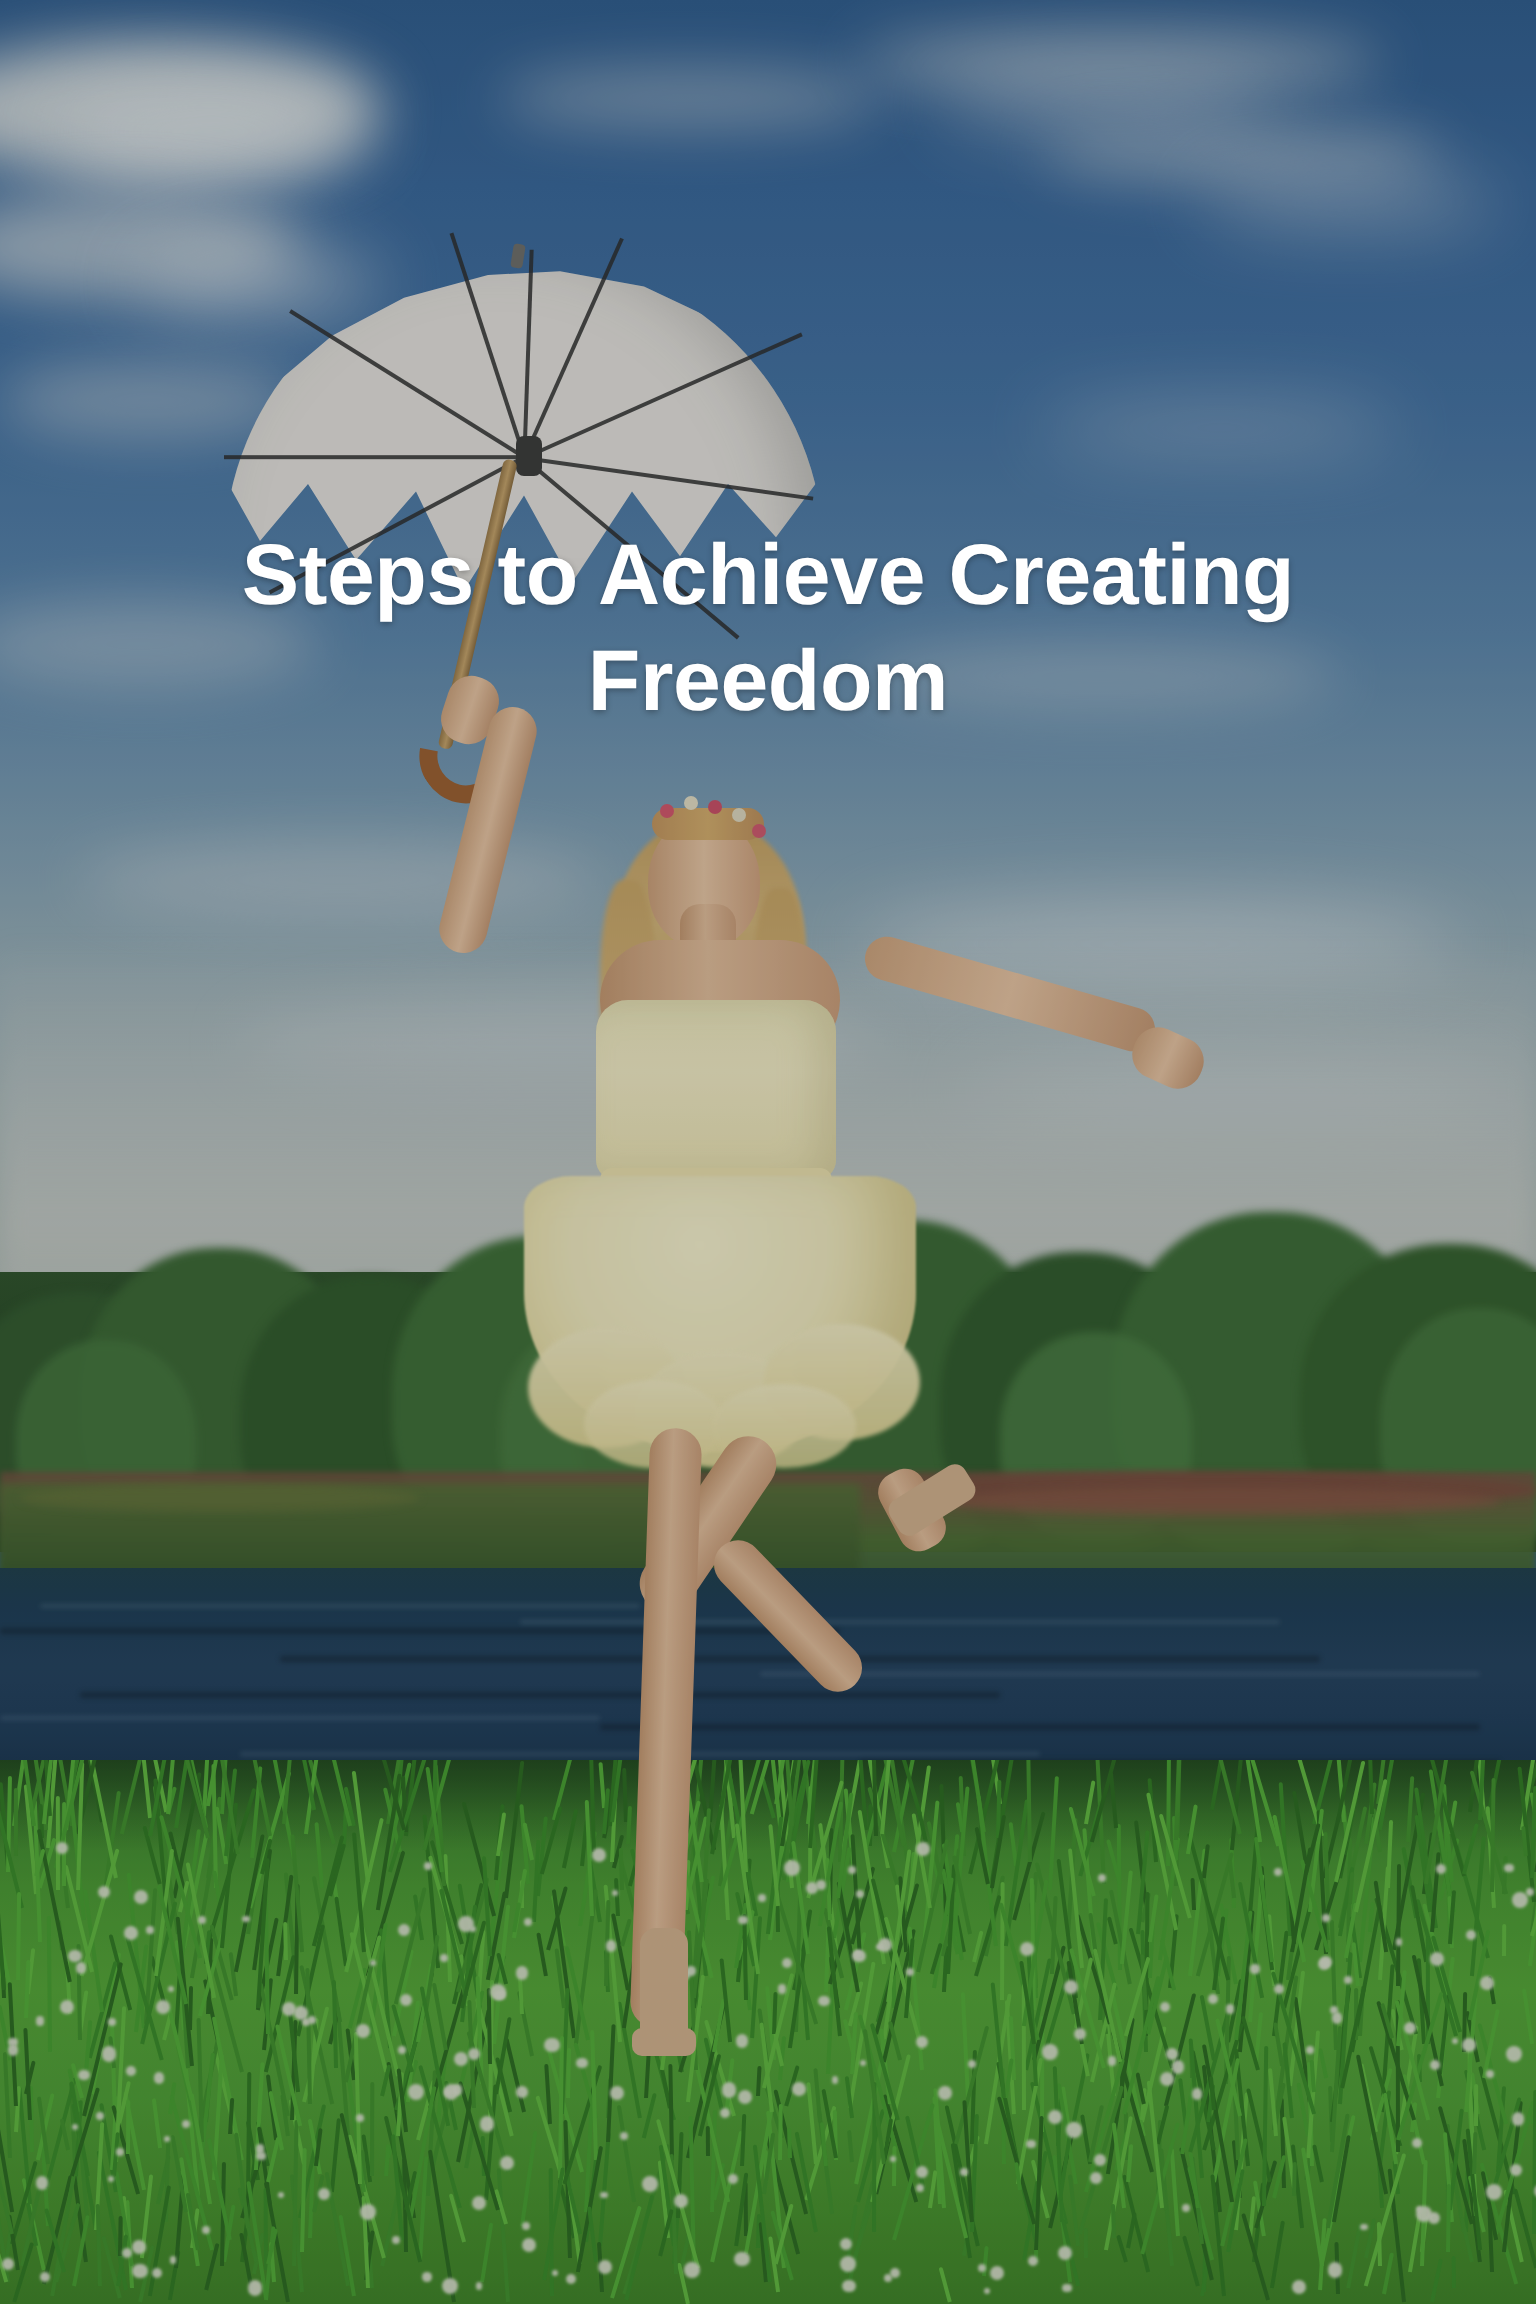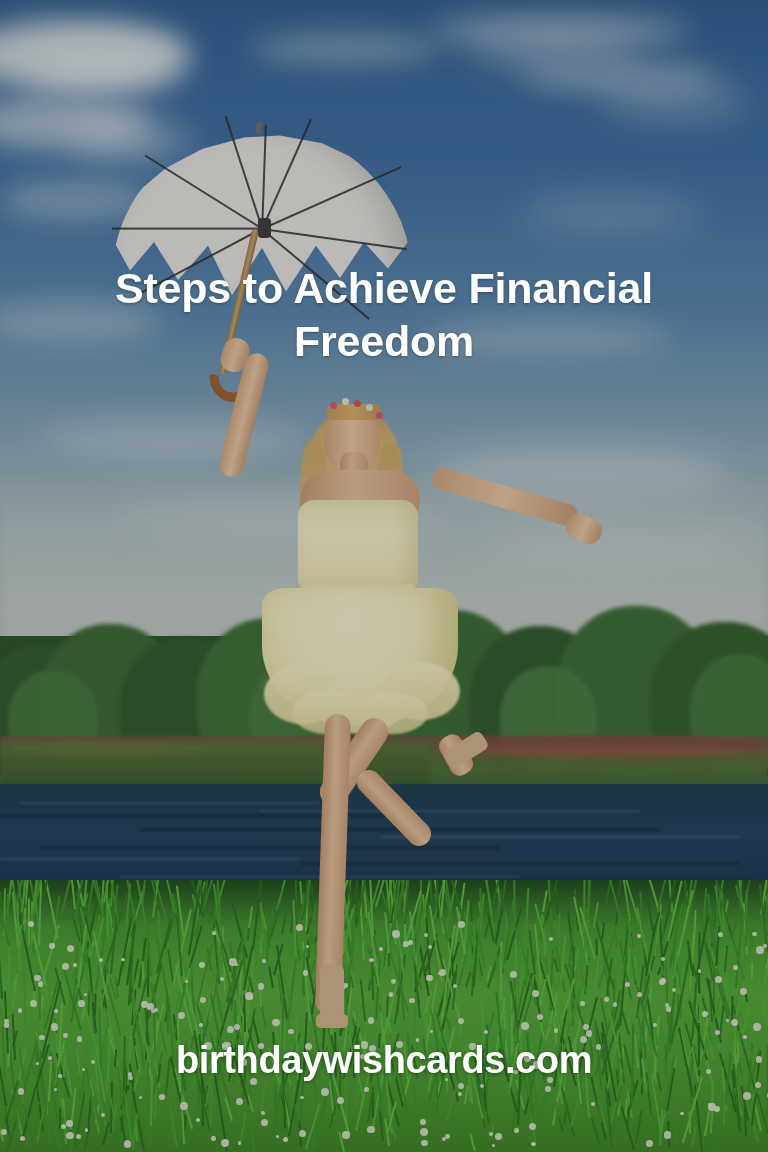--- a/index.html
+++ b/index.html
@@ -1698,17 +1698,16 @@
     <div class="shoe" style="left:444px;top:740px;width:44px;height:20px;transform:rotate(-32deg);"></div>
 
     <div class="leg-down skin"></div>
     <div class="shoe" style="left:320px;top:964px;width:24px;height:58px;border-radius:8px;"></div>
     <div class="shoe" style="left:316px;top:1014px;width:32px;height:14px;border-radius:5px;"></div>
   </div>
 
   <div class="tint"></div>
 
   <div class="text-layer">
-    <div class="headline">Steps to Achieve Financial Freedom</div>
-    <div class="footer">birthdaywishcards.com</div>
+    <div class="headline">Steps to Achieve Creating Freedom</div>
   </div>
 
 </div>
 
 </body></html>

